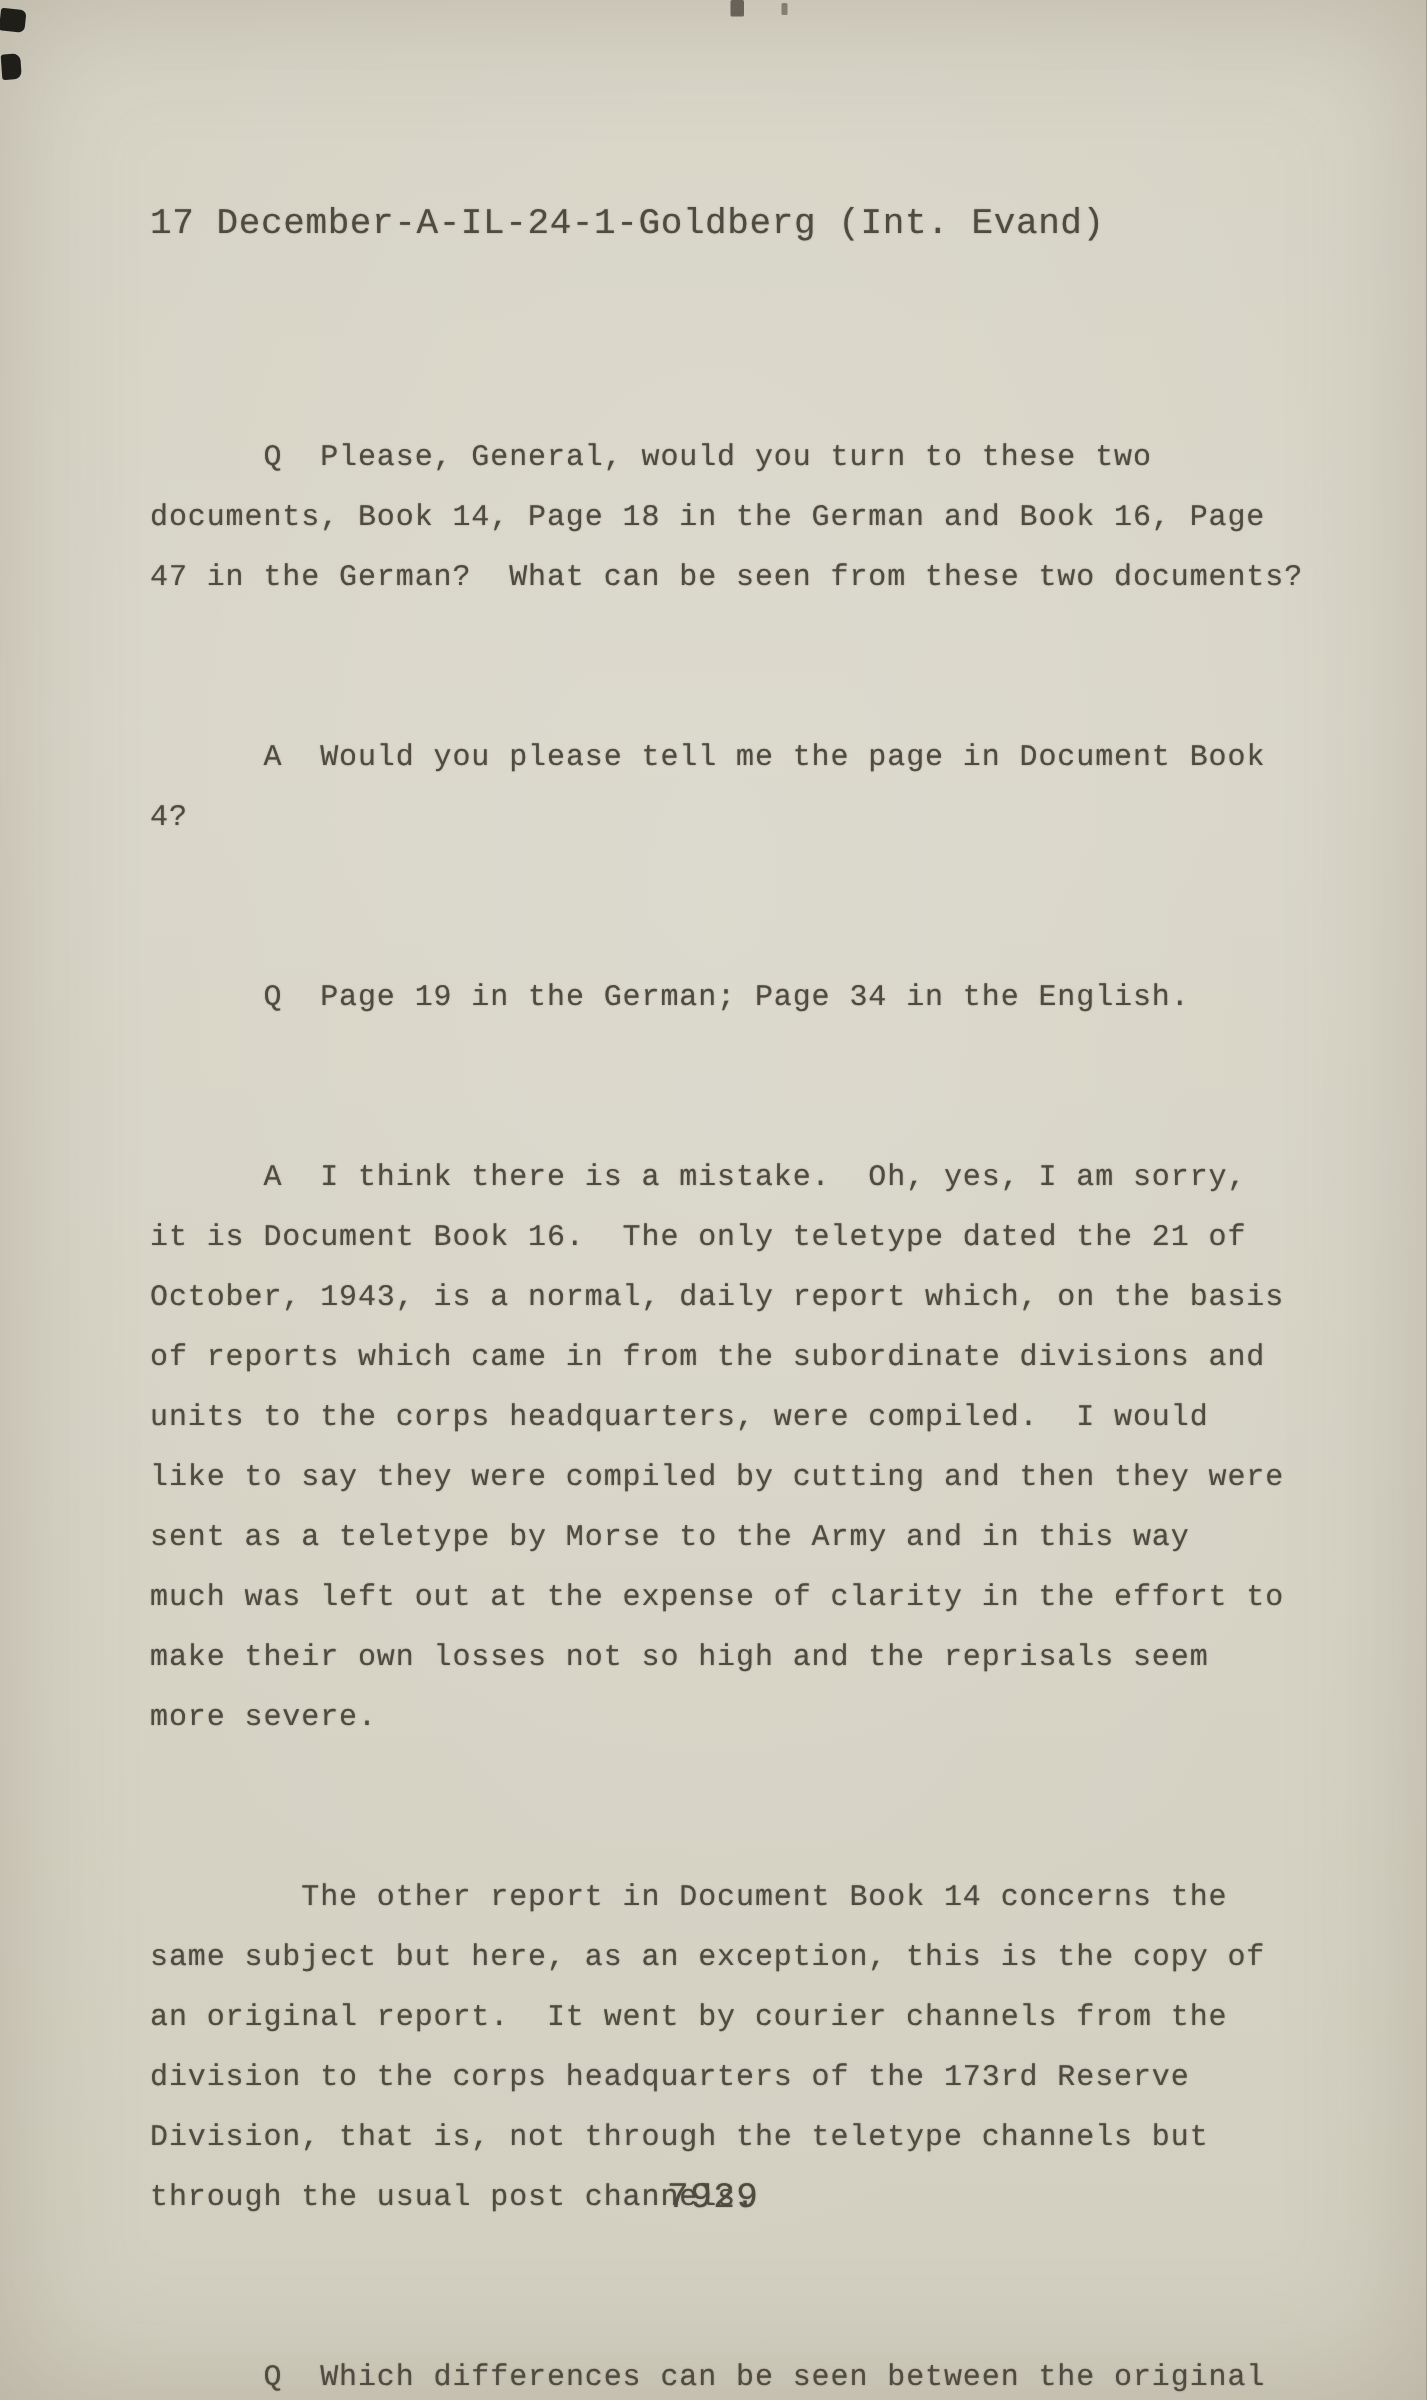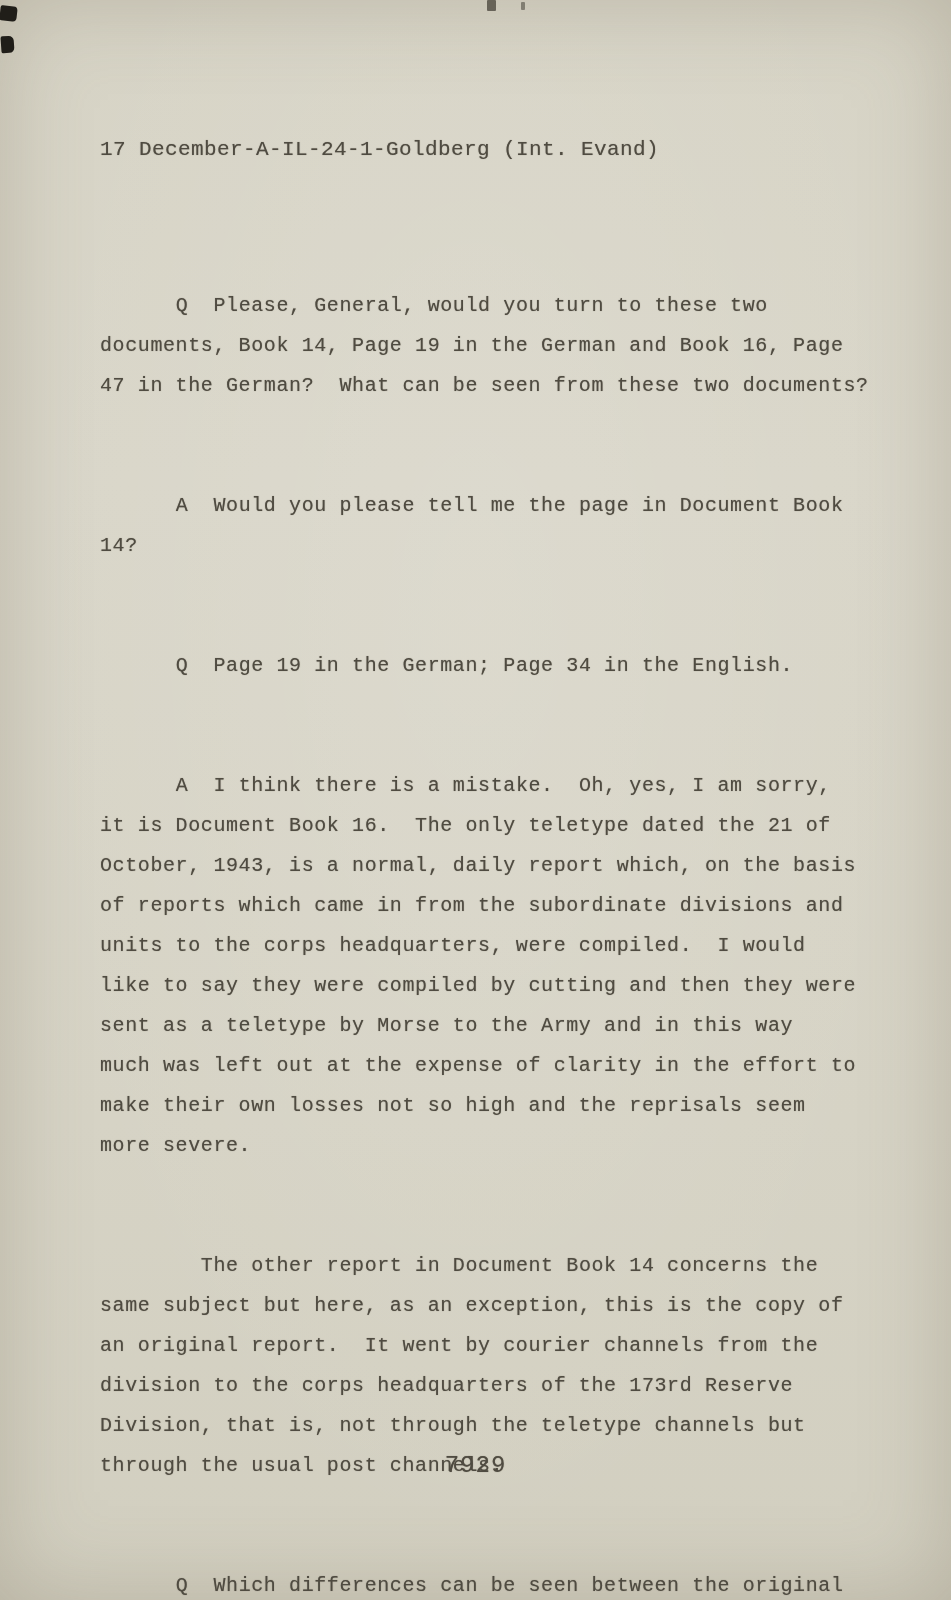--- a/index.html
+++ b/index.html
@@ -20,21 +20,21 @@
     font-family: "Liberation Mono", "DejaVu Sans Mono", monospace;
     color: #4f4b41;
   }
   .ink {
     text-shadow: 0 0 1px rgba(78, 72, 60, 0.55);
   }
   .doc-header {
     position: absolute;
     left: 100px;
     top: 82px;
-    font-size: 21px;
+    font-size: 24px;
     line-height: 27px;
     letter-spacing: 0.4px;
     white-space: pre;
   }
   .doc-body {
     position: absolute;
     left: 100px;
     top: 206px;
     right: 36px;
     font-size: 20px;
@@ -90,24 +90,24 @@
   <div class="mark mark-tl-2"></div>
   <div class="mark mark-top-center"></div>
   <div class="mark mark-top-center2"></div>
 
   <header class="doc-header ink">
     <div>17 December-A-IL-24-1-Goldberg (Int. Evand)</div>
   </header>
 
   <main class="doc-body ink">
     <p class="para">      Q  Please, General, would you turn to these two
-documents, Book 14, Page 19 in the German and Book 16, Page
+documents, Book 14, Page 18 in the German and Book 16, Page
 47 in the German?  What can be seen from these two documents?</p>
     <p class="para">      A  Would you please tell me the page in Document Book
-14?</p>
+4?</p>
     <p class="para">      Q  Page 19 in the German; Page 34 in the English.</p>
     <p class="para">      A  I think there is a mistake.  Oh, yes, I am sorry,
 it is Document Book 16.  The only teletype dated the 21 of
 October, 1943, is a normal, daily report which, on the basis
 of reports which came in from the subordinate divisions and
 units to the corps headquarters, were compiled.  I would
 like to say they were compiled by cutting and then they were
 sent as a teletype by Morse to the Army and in this way
 much was left out at the expense of clarity in the effort to
 make their own losses not so high and the reprisals seem

